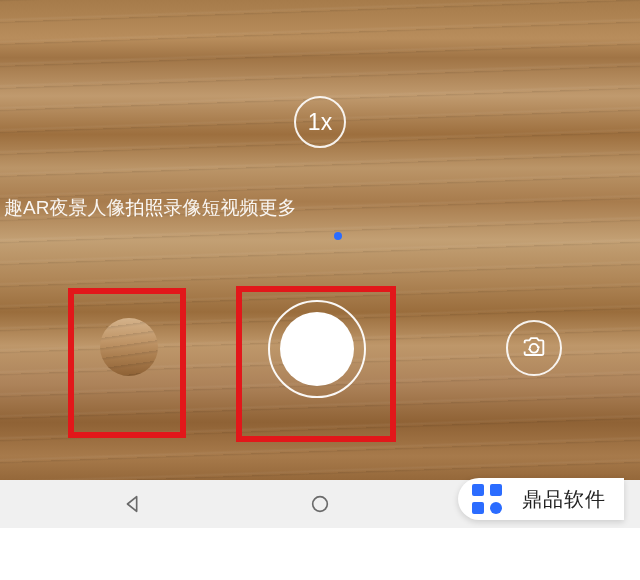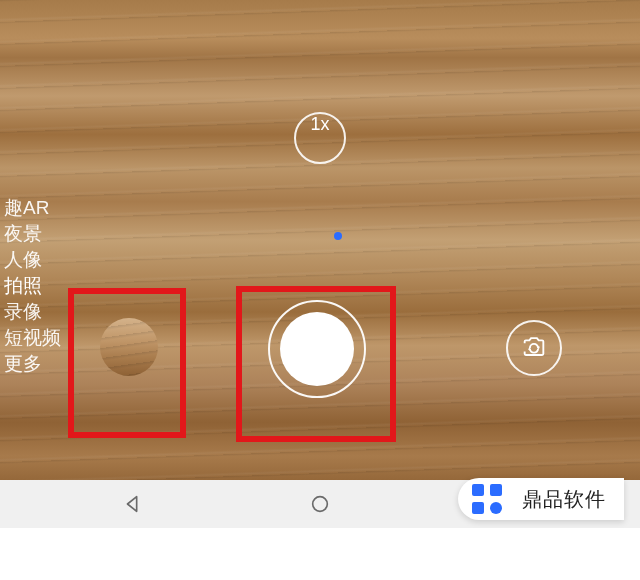--- a/index.html
+++ b/index.html
@@ -25,43 +25,42 @@
       content: '';
       position: absolute;
       inset: 0;
       background: repeating-linear-gradient(
         178deg, rgba(0,0,0,0.08) 0px, transparent 2px,
         transparent 18px, rgba(255,255,255,0.05) 20px, transparent 22px);
       pointer-events: none;
     }
     .zoom-indicator {
       position: absolute;
-      top: 112px;
+      top: 96px;
       left: 50%;
       transform: translateX(-50%);
       width: 52px;
       height: 52px;
       border: 2px solid rgba(255,255,255,0.9);
       border-radius: 50%;
       display: flex;
-      align-items: flex-start;
+      align-items: center;
       justify-content: center;
       color: #fff;
-      font-size: 18px;
+      font-size: 23px;
       font-weight: 500;
     }
     .mode-strip {
       position: absolute;
       top: 195px;
       left: 0;
       width: 100%;
       display: flex;
       justify-content: flex-start;
       padding: 0 4px;
-      flex-direction: column;
     }
     .mode-item {
       color: rgba(255,255,255,0.92);
       font-size: 19px;
       white-space: nowrap;
       position: relative;
     }
     .mode-item.active {
       color: #fff;
       font-weight: 500;

